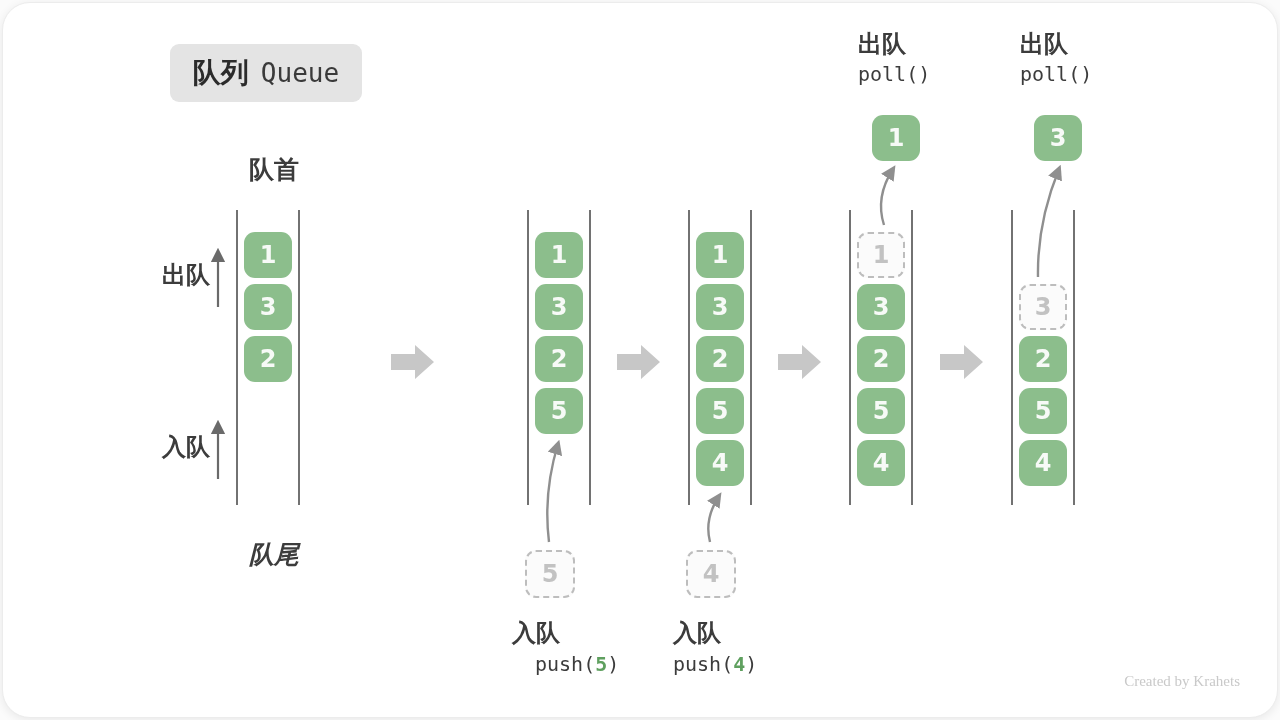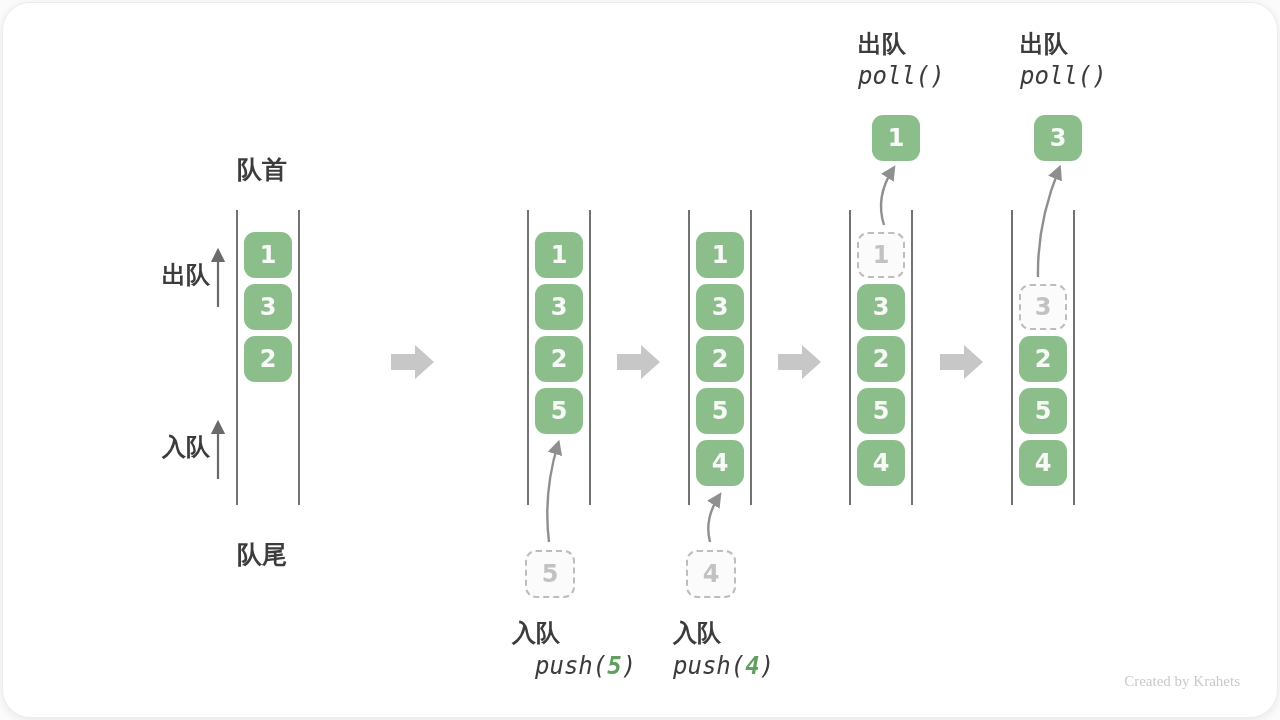--- a/index.html
+++ b/index.html
@@ -14,56 +14,60 @@
     box-shadow:0 2px 10px rgba(0,0,0,.08);
   }
   .badge{
     position:absolute;left:170px;top:44px;width:192px;height:58px;
     background:var(--badge-bg,#e4e4e4);border-radius:9px;
     display:flex;align-items:center;justify-content:center;gap:12px;
   }
   .badge-zh{font-size:28px;font-weight:700;color:#2b2b2b;}
   .badge-en{font-family:"DejaVu Sans Mono",monospace;font-size:26px;color:#3a3a3a;}
   .cn-label{position:absolute;color:var(--text,#3c3c3c);font-weight:700;font-size:25px;white-space:nowrap;}
-  .front{left:237px;top:153px;width:62px;text-align:left;}
-  .rear{left:237px;top:538px;width:62px;text-align:left;}
+  .front{left:237px;top:153px;width:62px;text-align:right;}
+  .rear{left:237px;top:538px;width:62px;text-align:right;font-style:italic;}
   .side-dequeue{left:162px;top:259px;font-size:24px;}
   .side-enqueue{left:162px;top:431px;font-size:24px;}
   svg.layer{position:absolute;left:0;top:0;z-index:1;}
   .cell{
     position:absolute;width:48px;height:46px;border-radius:11px;z-index:2;
     display:flex;align-items:center;justify-content:center;
     font-family:"DejaVu Sans",sans-serif;font-size:24px;font-weight:600;
   }
   .cell.solid{background:var(--green,#8cbe8c);color:var(--green-text,#f7faf7);}
   .cell.dashed{
     background:var(--dash-bg,#fbfbfb);color:var(--dash-text,#c2c2c2);
     border:2px dashed var(--dash-border,#bdbdbd);width:44px;height:42px;
   }
   .op-zh{
     position:absolute;z-index:2;color:var(--text,#3c3c3c);
     font-size:24px;font-weight:600;white-space:nowrap;
   }
   .op-code{
     position:absolute;z-index:2;color:var(--text,#3c3c3c);
-    font-family:"DejaVu Sans Mono",monospace;font-size:24px;white-space:nowrap;font-style:italic;
+    font-family:"DejaVu Sans Mono",monospace;font-size:20px;white-space:nowrap;
   }
   .op-code .arg{color:var(--accent,#5fa05f);font-weight:700;}
   .footer{
     position:absolute;right:40px;top:673px;z-index:2;
     font-family:Liberation Serif, serif;font-size:15px;
     color:var(--footer,#c9c9c9);
   }
 </style>
 </head>
 <body>
 
 <div class="canvas" style="--card-bg: #ffffff; --badge-bg: #e4e4e4; --text: #3c3c3c; --green: #8cbe8c; --green-text: #f7faf7; --dash-border: #bdbdbd; --dash-text: #c2c2c2; --dash-bg: #fbfbfb; --line: #4f4f4f; --block-arrow: #c7c7c7; --curve-arrow: #8f8f8f; --up-arrow: #6a6a6a; --accent: #5fa05f; --footer: #c9c9c9;">
   <div class="card"></div>
 
+  <div class="badge">
+    <span class="badge-zh">队列</span>
+    <span class="badge-en">Queue</span>
+  </div>
 
   <div class="cn-label front">队首</div>
   <div class="cn-label rear">队尾</div>
   <div class="cn-label side-dequeue">出队</div>
   <div class="cn-label side-enqueue">入队</div>
 
   <svg id="arrows-layer" class="layer" width="1280" height="720">
     <defs>
       <marker id="ah-gray" viewBox="0 0 10 10" refX="7" refY="5" markerWidth="6.2" markerHeight="6.2" orient="auto">
         <path d="M0,0 L10,5 L0,10 z" style="fill:var(--curve-arrow,#8f8f8f)"></path>

